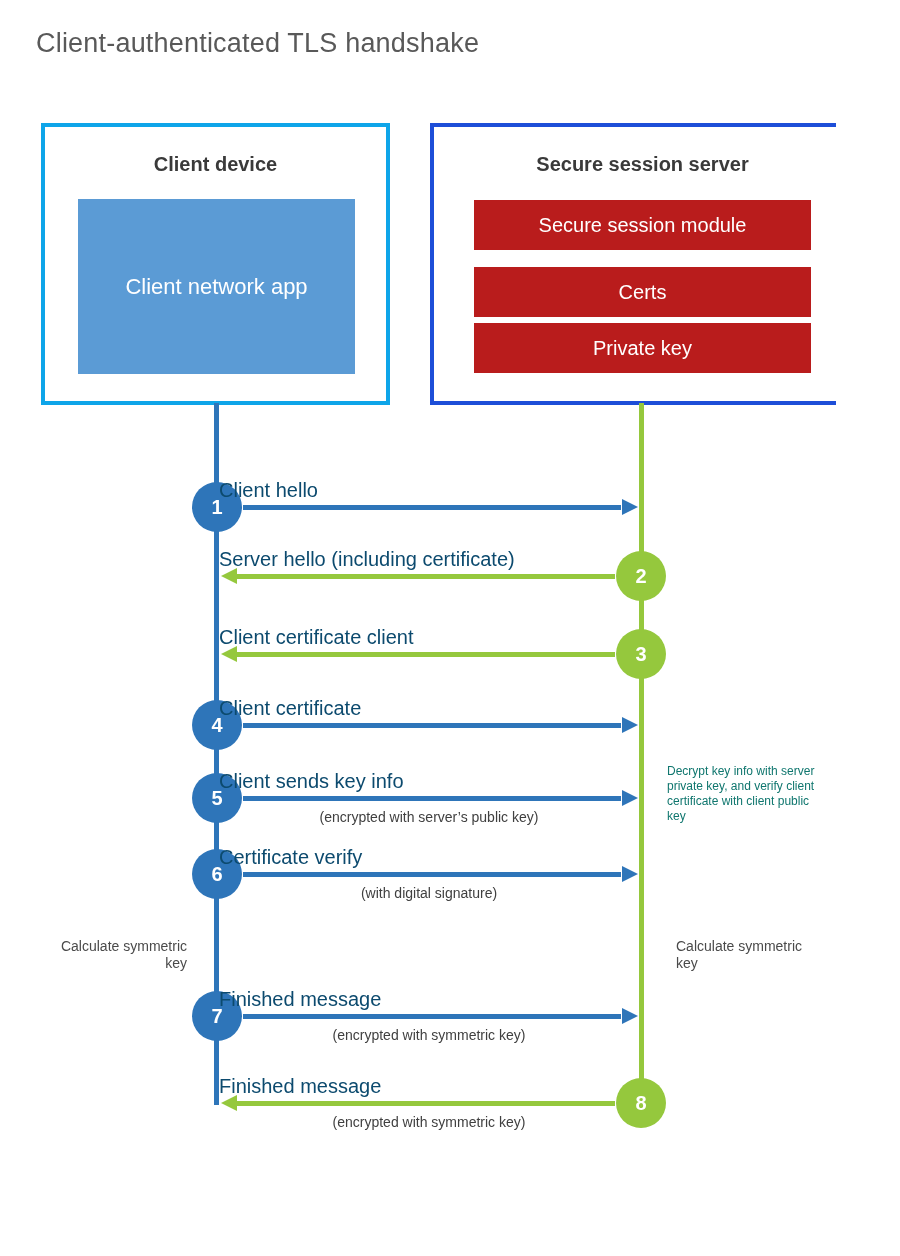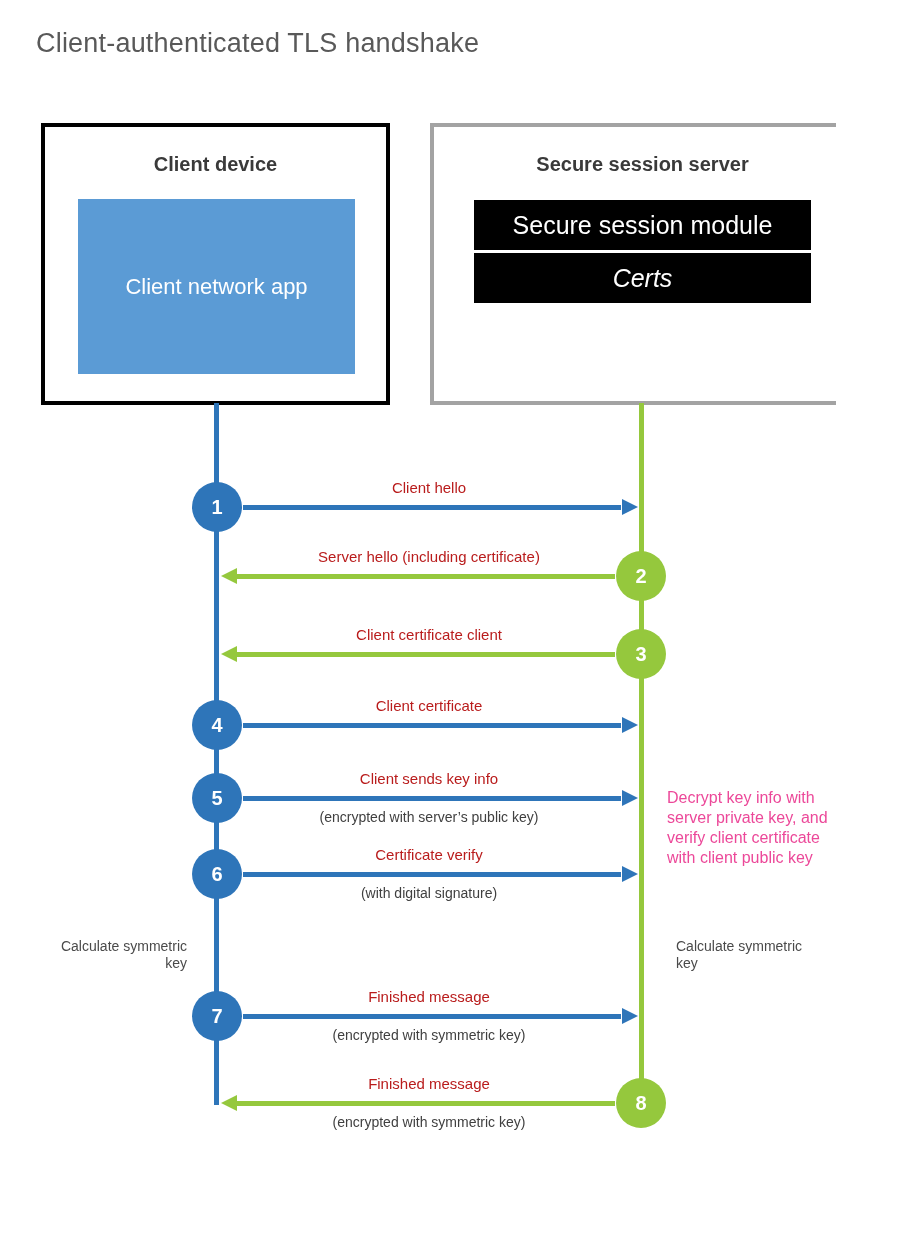--- a/index.html
+++ b/index.html
@@ -5,78 +5,79 @@
   html,body { margin:0; padding:0; background:#ffffff; }
   #canvas {
     position:relative; width:836px; height:1256px; background:#ffffff;
     font-family:"Liberation Sans", sans-serif; overflow:hidden;
   }
   .page-title {
     position:absolute; left:36px; top:28px;
     font-size:27px; font-weight:400; color:#595959; letter-spacing:.2px;
   }
   .entity-box { position:absolute; background:#ffffff; box-sizing:border-box; }
-  .entity-box.client { left:41px; top:123px; width:349px; height:282px; border:4px solid #000000; }
-  .entity-box.server { left:430px; top:123px; width:425px; height:282px; border:4px solid #a3a3a3; }
+  .entity-box.client { left:41px; top:123px; width:349px; height:282px; border:4px solid #0ea5e9; }
+  .entity-box.server { left:430px; top:123px; width:425px; height:282px; border:4px solid #1d4ed8; }
   .entity-title {
     position:absolute; left:0; right:0; top:26px; text-align:center;
     font-size:20px; font-weight:700; color:#3a3a3a;
   }
   .fill-box {
     position:absolute; left:33px; top:72px; width:277px; height:175px;
     background:#5b9bd5; color:#ffffff; display:flex; align-items:center; justify-content:center;
     text-align:center; font-size:22px; line-height:1.45; padding:4px 38px; box-sizing:border-box;
   }
   .bar {
     position:absolute; left:40px; width:337px; height:50px;
-    background:#000000; color:#ffffff; display:flex; align-items:center; justify-content:center;
-    font-size:25px;
+    background:#b91c1c; color:#ffffff; display:flex; align-items:center; justify-content:center;
+    font-size:20px;
   }
   .vline { position:absolute; width:5px; top:403px; height:702px; }
   .vline.blue { left:214px; background:#2e75b9; }
   .vline.green { left:639px; background:#95c83d; }
   .circle {
     position:absolute; width:50px; height:50px; border-radius:50%;
     display:flex; align-items:center; justify-content:center;
     color:#ffffff; font-size:20px; font-weight:700;
   }
   .arrow-body { position:absolute; height:5px; }
   .head { position:absolute; width:0; height:0; border-top:8px solid transparent; border-bottom:8px solid transparent; }
   .msg-label {
-    position:absolute; left:219px; width:420px; text-align:center;
-    font-size:15px; color:#b91c1c;
+    position:absolute; left:219px; width:420px; 
+    font-size:20px; color:#0c4a6e;
   }
   .msg-sub {
     position:absolute; left:219px; width:420px; text-align:center;
     font-size:14px; color:#404040;
   }
   .side-note {
-    position:absolute; left:667px; top:788px; width:162px;
-    font-size:16px; line-height:1.26; color:#ec4899;
+    position:absolute; left:667px; top:764px; width:162px;
+    font-size:12px; line-height:1.26; color:#0f766e;
   }
   .calc-note { position:absolute; top:938px; font-size:14px; line-height:1.22; color:#4a4a4a; }
   .calc-note.left  { left:37px; width:150px; text-align:right; }
   .calc-note.right { left:676px; width:150px; text-align:left; }
 </style>
 </head>
 <body>
 
 <div id="canvas">
 
   <div class="page-title">Client-authenticated TLS handshake</div>
 
   <div class="entity-box client">
     <div class="entity-title">Client device</div>
     <div class="fill-box">Client network app</div>
   </div>
 
   <div class="entity-box server">
     <div class="entity-title">Secure session server</div>
     <div class="bar" style="top:73px;">Secure session module</div>
-    <div class="bar" style="top:126px;font-style:italic;">Certs</div>
+    <div class="bar" style="top:140px;">Certs</div>
+    <div class="bar" style="top:196px;">Private key</div>
   </div>
 
   <div class="vline blue"></div>
   <div class="vline green"></div>
 
   <div id="messages-layer">
       <div class="circle" style="left: 192px; top: 482px; background: rgb(46, 117, 185);">
         <span>1</span>
       </div>
       <div class="arrow-body" style="top: 505px; background: rgb(46, 117, 185); left: 243px; width: 378px;"></div>

